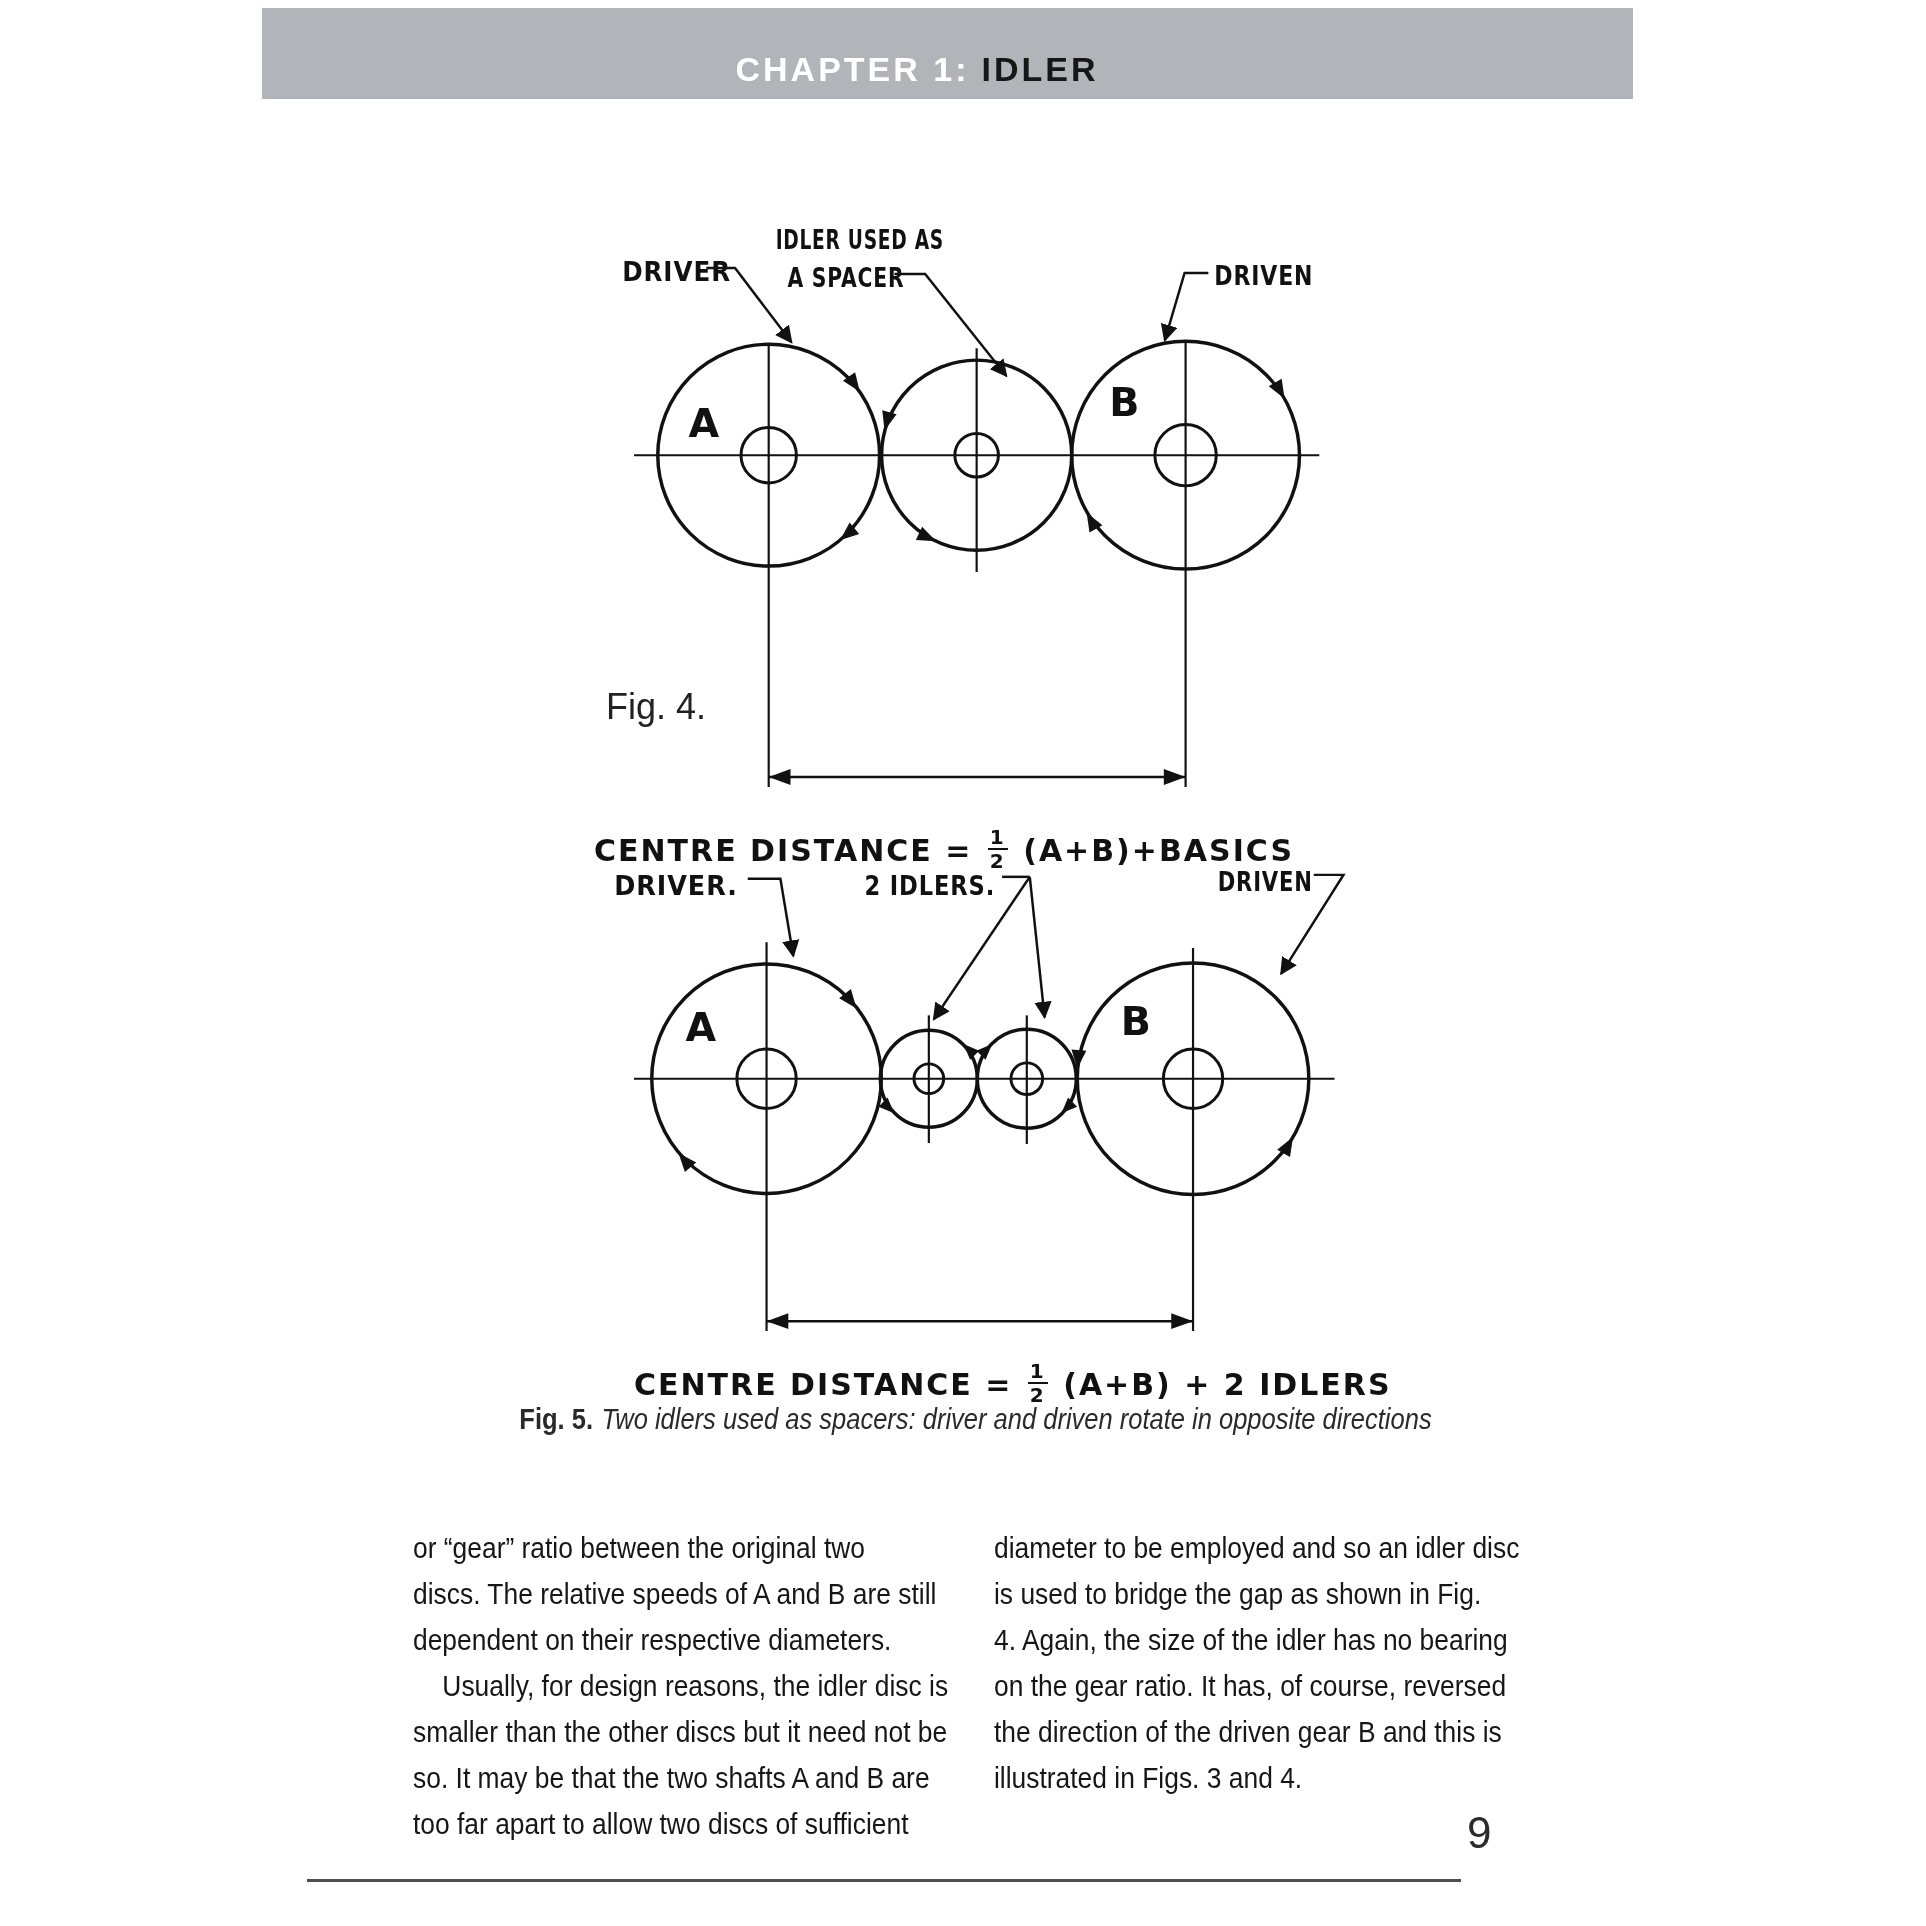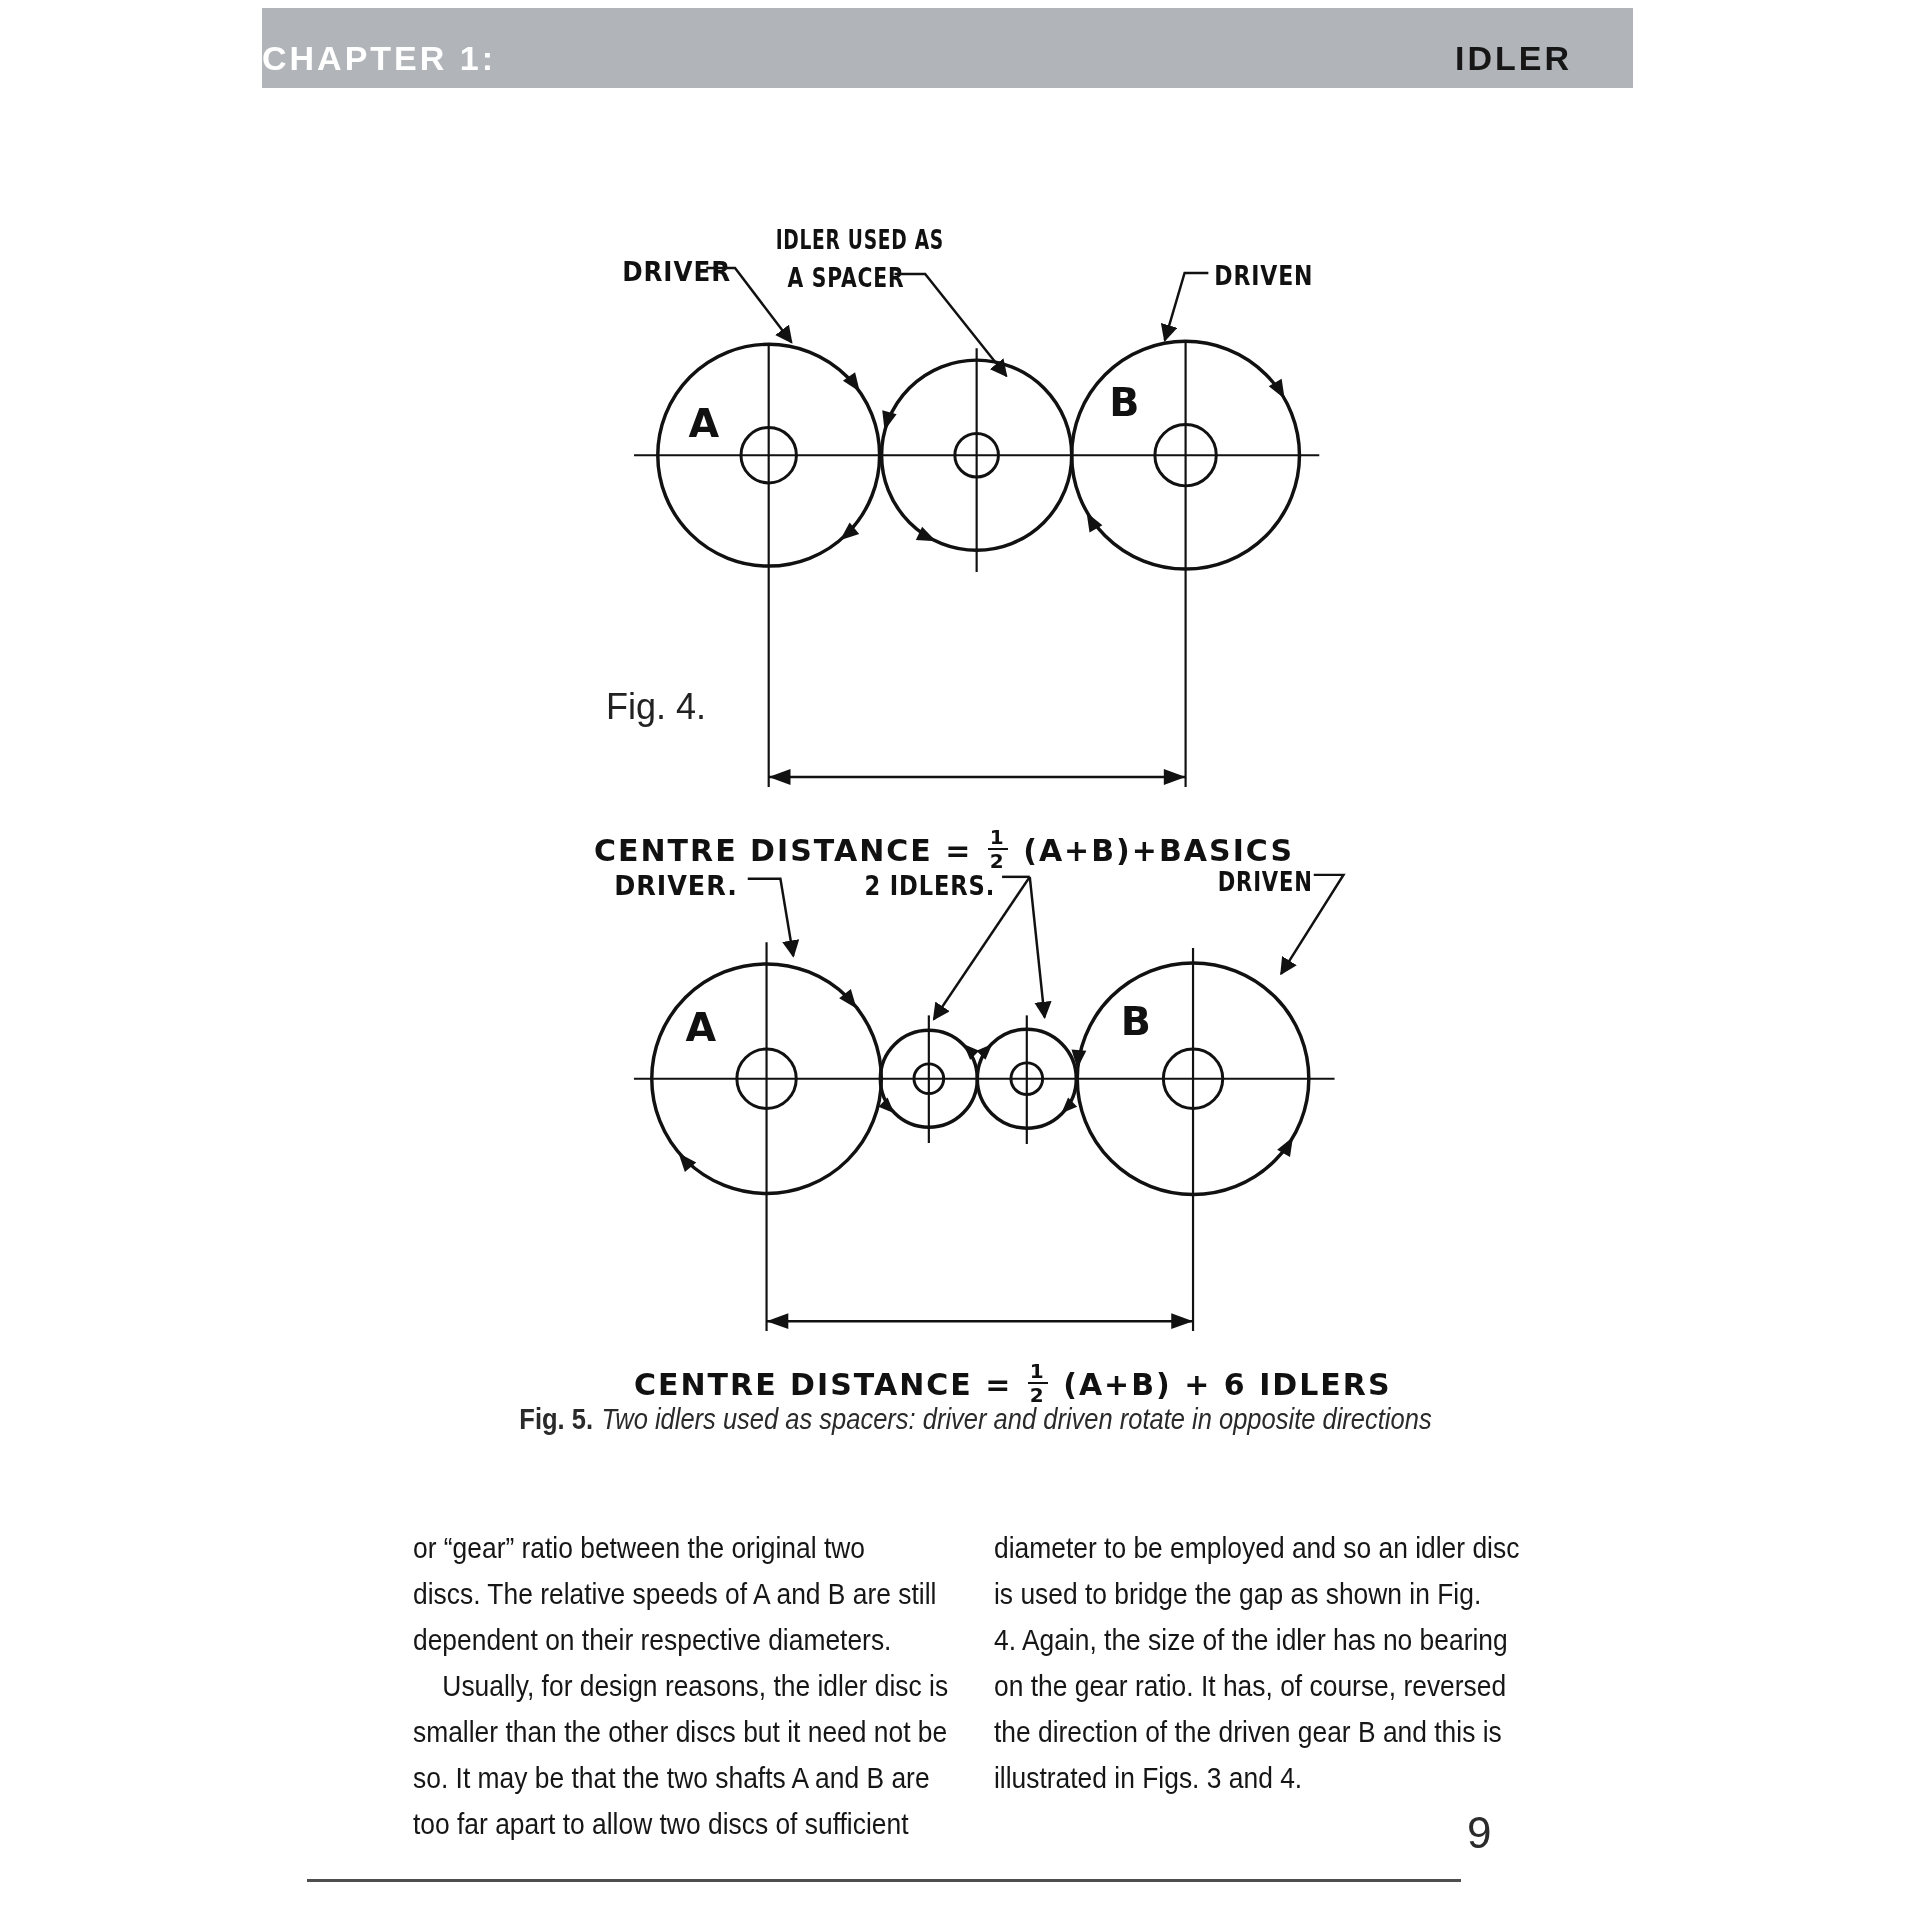--- a/index.html
+++ b/index.html
@@ -1,20 +1,20 @@
 <!DOCTYPE html>
 <html><head>
 <meta charset="utf-8">
 <style>
   html,body{margin:0;padding:0;background:#ffffff;}
   .page{position:relative;width:1927px;height:1927px;background:#ffffff;overflow:hidden;
         font-family:"Liberation Sans",sans-serif;color:#1c1c1c;}
   
-  .banner{position:absolute;left:262px;top:8px;width:1371px;height:80px;background:#b1b4b8;
-          display:flex;align-items:flex-end;justify-content:space-between;
+  .banner{position:absolute;left:262px;top:8px;width:1371px;height:91px;background:#b1b4b8;
+          display:flex;align-items:flex-end;justify-content:center;
           padding:0 61px 10px 0;box-sizing:border-box;
           font-weight:700;font-size:34px;letter-spacing:3px;}
   .banner .ch{color:#ffffff;margin-right:12px;}
   .banner .sec{color:#161616;}
   
   svg{position:absolute;}
   svg .ln{stroke:#111;fill:none;}
   svg text{fill:#111;}
   .hw{font-family:"DejaVu Sans",sans-serif;font-weight:700;font-size:26px;letter-spacing:1px;}
   .ab{font-family:"DejaVu Sans",sans-serif;font-weight:600;font-size:40px;}
@@ -158,21 +158,21 @@
       <path d="M1205,1335 l-22,-8 l0,16 z" fill="#111"></path>
     </g>
   </svg>
 
   <div class="formula" style="left:634px;top:1364px;width:693px;">
     <span>CENTRE DISTANCE =</span>
     <span class="frac">
         <span class="num">1</span>
         <span class="den">2</span>
       </span>
-    <span>(A+B) + 6 IDLERS</span>
+    <span>(A+B) + 2 IDLERS</span>
   </div>
 
   <div class="caption">
     <b>Fig. 5.</b><i>Two idlers used as spacers: driver and driven rotate in opposite directions</i>
   </div>
 
   <div class="col col-left">
       <div class="body-line">or “gear” ratio between the original two</div>
       <div class="body-line">discs. The relative speeds of A and B are still</div>
       <div class="body-line">dependent on their respective diameters.</div>

